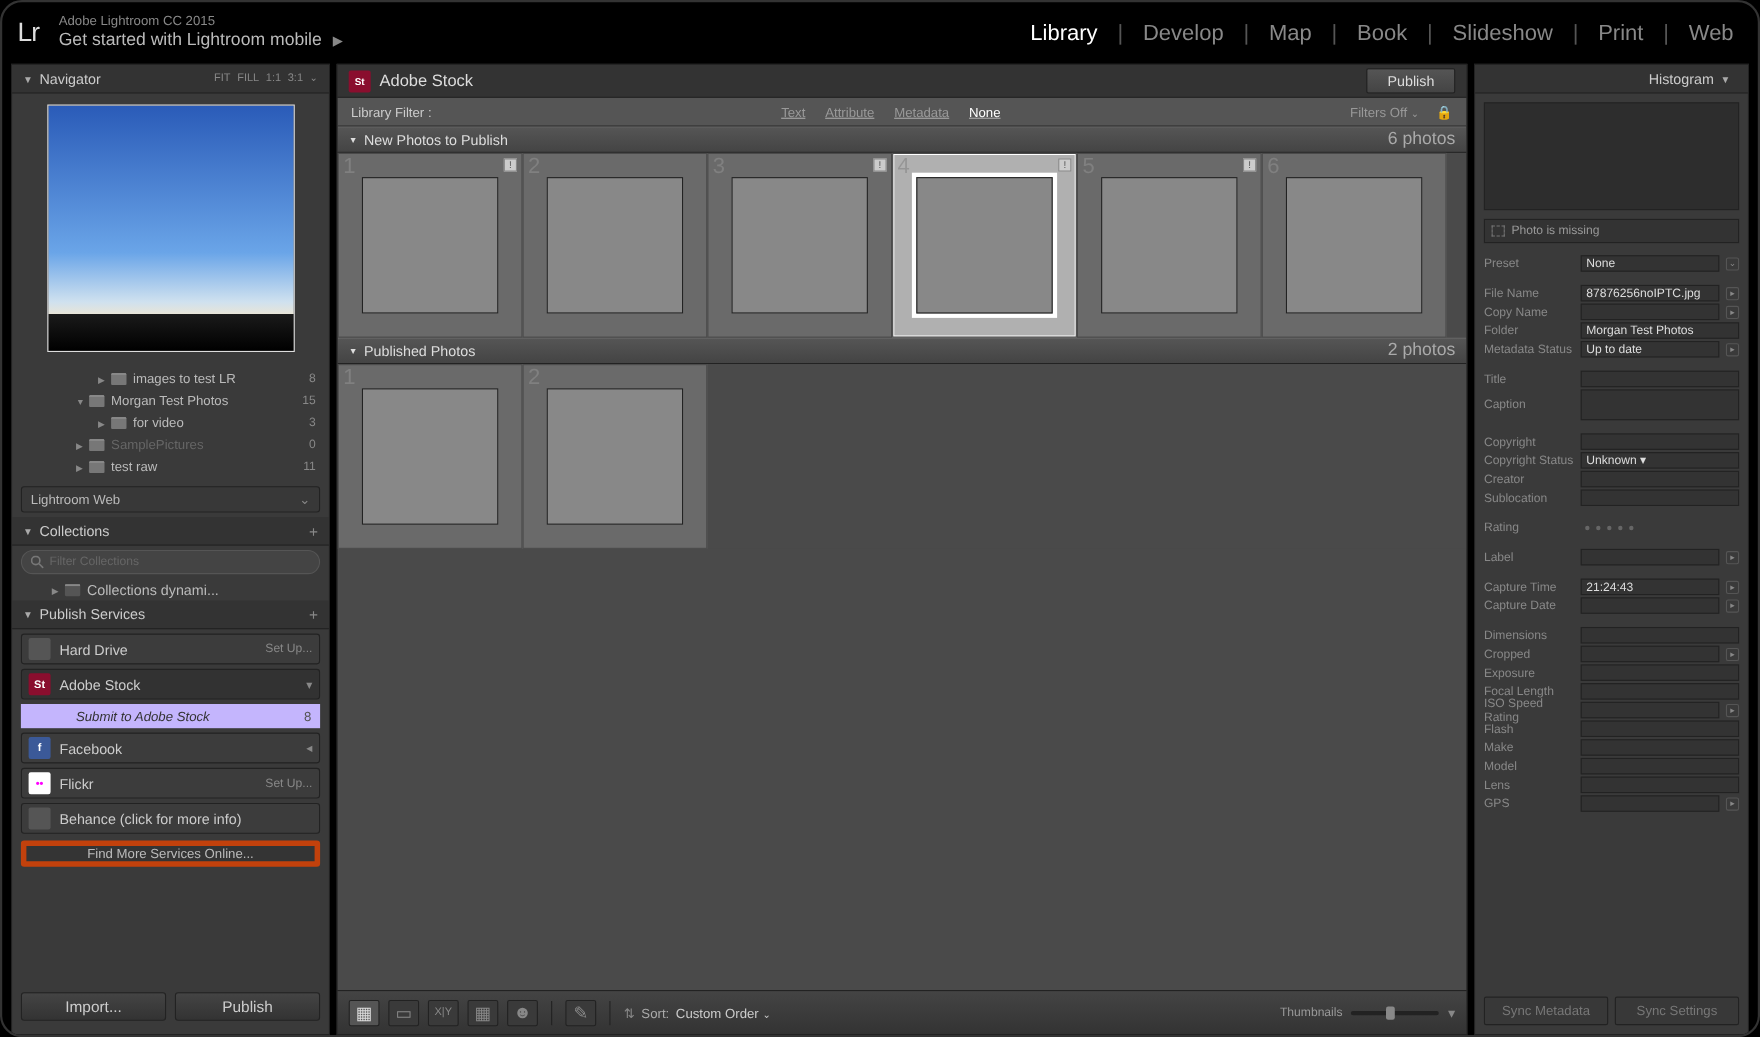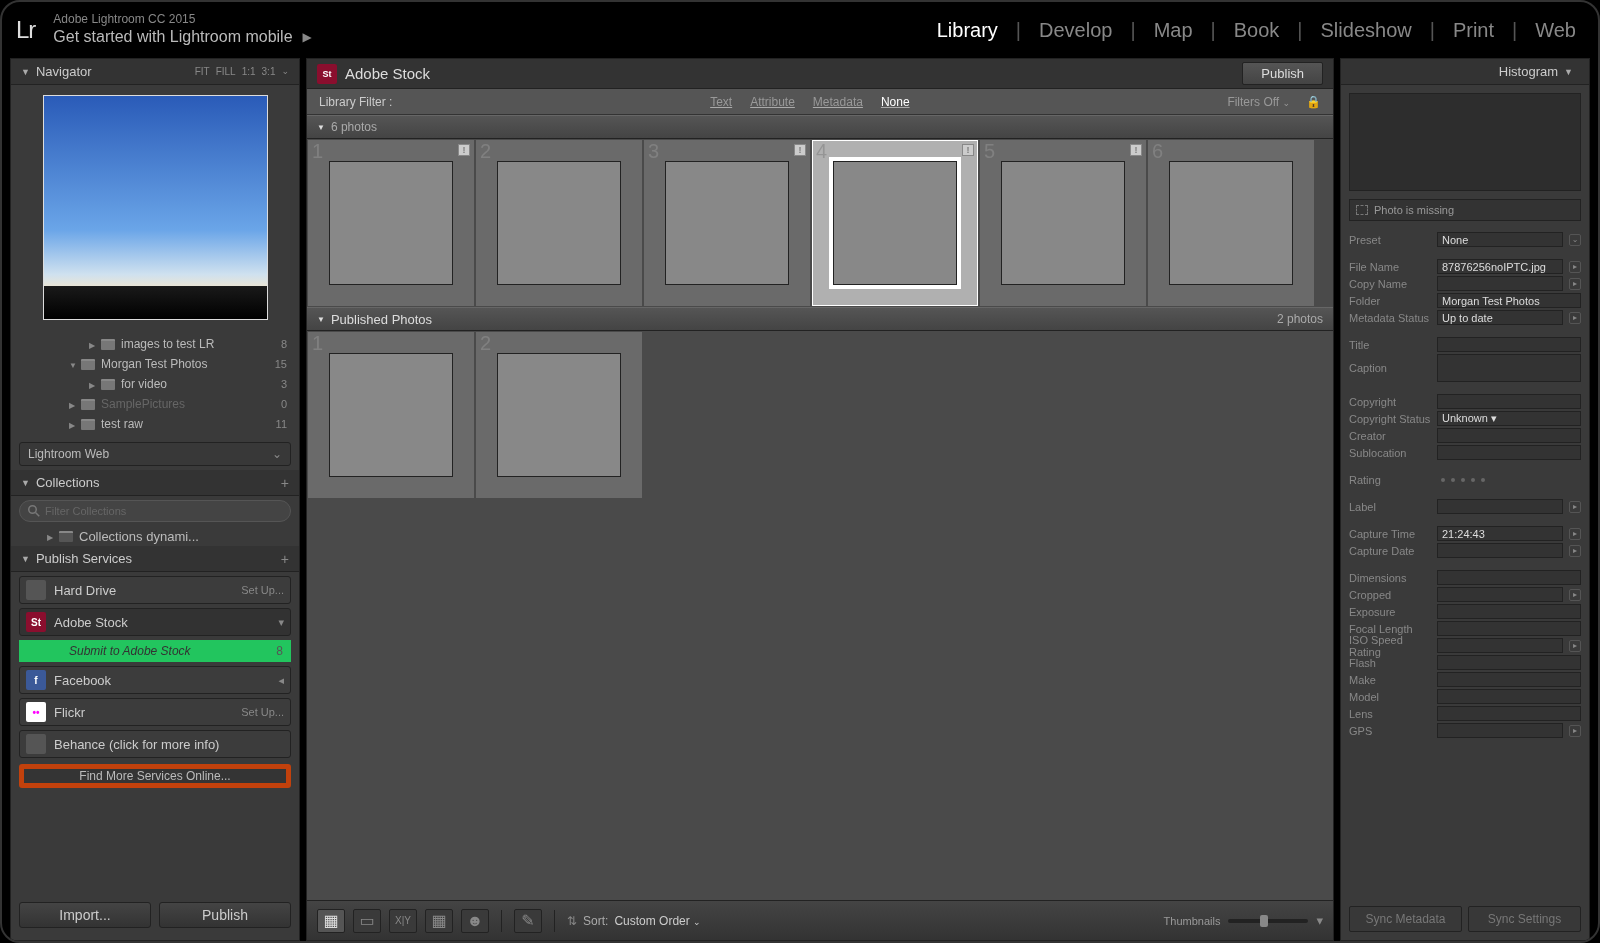--- a/index.html
+++ b/index.html
@@ -45,21 +45,21 @@
 .lr-web{ margin:4px 8px; border:1px solid #222; border-radius:3px; background:#383838; height:24px; display:flex; align-items:center; padding:0 8px; color:#bbb; font-size:12px; justify-content:space-between;}
 
 .search-coll{ margin:4px 8px; border:1px solid #555; border-radius:12px; background:#444; height:22px; display:flex; align-items:center; padding:0 8px; color:#666; font-size:11px; gap:5px;}
 .search-coll svg{flex-shrink:0;}
 
 .svc { margin:4px 8px; border:1px solid #222; border-radius:3px; background:#3c3c3c; height:28px; display:flex; align-items:center; padding:0 6px; gap:8px; cursor:pointer;}
 .svc.expanded { background:#323232;}
 .svc-ico{ width:20px;height:20px;display:flex;align-items:center;justify-content:center;border-radius:2px;font-size:10px;font-weight:bold;color:#fff;}
 .svc-name{ flex:1; font-size:13px; color:#ccc;}
 .svc-action{ font-size:11px; color:#888;}
-.svc-sub{ margin:0 8px; background:#22c55e; color:#333; height:22px; display:flex; align-items:center; padding:0 8px 0 50px; font-style:italic; font-size:12px; justify-content:space-between;}
+.svc-sub{ margin:0 8px; background:#c4b5fd; color:#333; height:22px; display:flex; align-items:center; padding:0 8px 0 50px; font-style:italic; font-size:12px; justify-content:space-between;}
 .svc-sub .cnt{font-style:normal;color:#555;}
 .find-more{ margin:6px 8px; border:5px solid #c2410c; border-radius:3px; background:#343434; height:24px; display:flex; align-items:center; justify-content:center; font-size:12px; color:#bbb; cursor:pointer;}
 
 .bottom-buttons{ padding:12px 8px; display:flex; gap:8px;}
 .bbtn{ flex:1; height:26px; background:linear-gradient(#444,#333); border:1px solid #222; border-radius:3px; color:#ccc; font-size:14px; cursor:pointer; display:flex; align-items:center; justify-content:center;}
 
 
 .c-top{ height:30px; background:#333; display:flex; align-items:center; padding:0 10px; gap:8px; border-bottom:1px solid #222;}
 .st-badge{ width:20px;height:20px;background:#8a0e2e;border-radius:2px;display:flex;align-items:center;justify-content:center;color:#fff;font-size:9px;font-weight:bold;}
 .c-title{ font-size:15px; color:#ddd; flex:1;}
@@ -68,21 +68,21 @@
 .filter-row{ height:26px; background:#555; display:flex; align-items:center; padding:0 12px; gap:16px; border-bottom:1px solid #333; font-size:12px;}
 .filter-label{ color:#ccc; flex-shrink:0;}
 .filter-spacer{flex:1;}
 .filter-tab{ color:#999; cursor:pointer; font-size:12px;}
 .filter-tab.active{ color:#fff; font-weight:500;}
 .filters-off{ color:#999; cursor:pointer; font-size:12px;}
 .lock{ font-size:12px; color:#c9a050;}
 
 .section-bar{ height:24px; background:linear-gradient(#555,#444); border-top:1px solid #666; border-bottom:1px solid #222; display:flex; align-items:center; padding:0 10px; color:#ddd; font-size:13px;}
 .section-bar .tri{font-size:8px;margin-right:6px;}
-.section-bar .count{ font-size:12px; color:#aaa;}
+.section-bar .count{ font-size:16px; color:#aaa;}
 .section-bar .title{flex:1;}
 
 .grid-area{ background:#4a4a4a; padding:0; display:flex; flex-wrap:wrap; align-content:flex-start;}
 .cell{ width:168px; height:168px; background:#6a6a6a; border:1px solid #4a4a4a; display:flex; align-items:center; justify-content:center; position:relative;}
 .cell.selected{ background:#b0b0b0; box-shadow:inset 0 0 0 1px #fff;}
 .cell .thumb{ width:124px; height:124px; border:1px solid #222; background:#888;}
 .cell .thumb.selected{box-shadow:0 0 0 4px #fff;}
 .cell .num{ position:absolute; left:4px; top:0; font-size:20px; color:rgba(255,255,255,0.15); font-weight:300;}
 .cell .badge{ position:absolute; right:4px; top:4px; width:12px;height:12px;background:#ccc;border:1px solid #888;font-size:9px;color:#555;display:flex;align-items:center;justify-content:center;}
 
@@ -294,20 +294,21 @@
             <span class="filter-tab active">None</span>
           </span>
         <span class="filter-spacer"></span>
         <span class="filters-off"><span>Filters Off</span> <span style="font-size:9px">⌄</span></span>
         <span class="lock">🔒</span>
       </div>
 
       <div class="scroll-center">
         <div class="section-bar">
           <span class="tri">▼</span>
+          <span class="title">New Photos to Publish</span>
           <span class="count">6 photos</span>
         </div>
         <div class="grid-area">
           <div class="cell">
               <span class="num">1</span>
               <div class="badge">!</div>
               <div class="thumb tf-pumpkin"></div>
             </div>
           <div class="cell">
               <span class="num">2</span>

